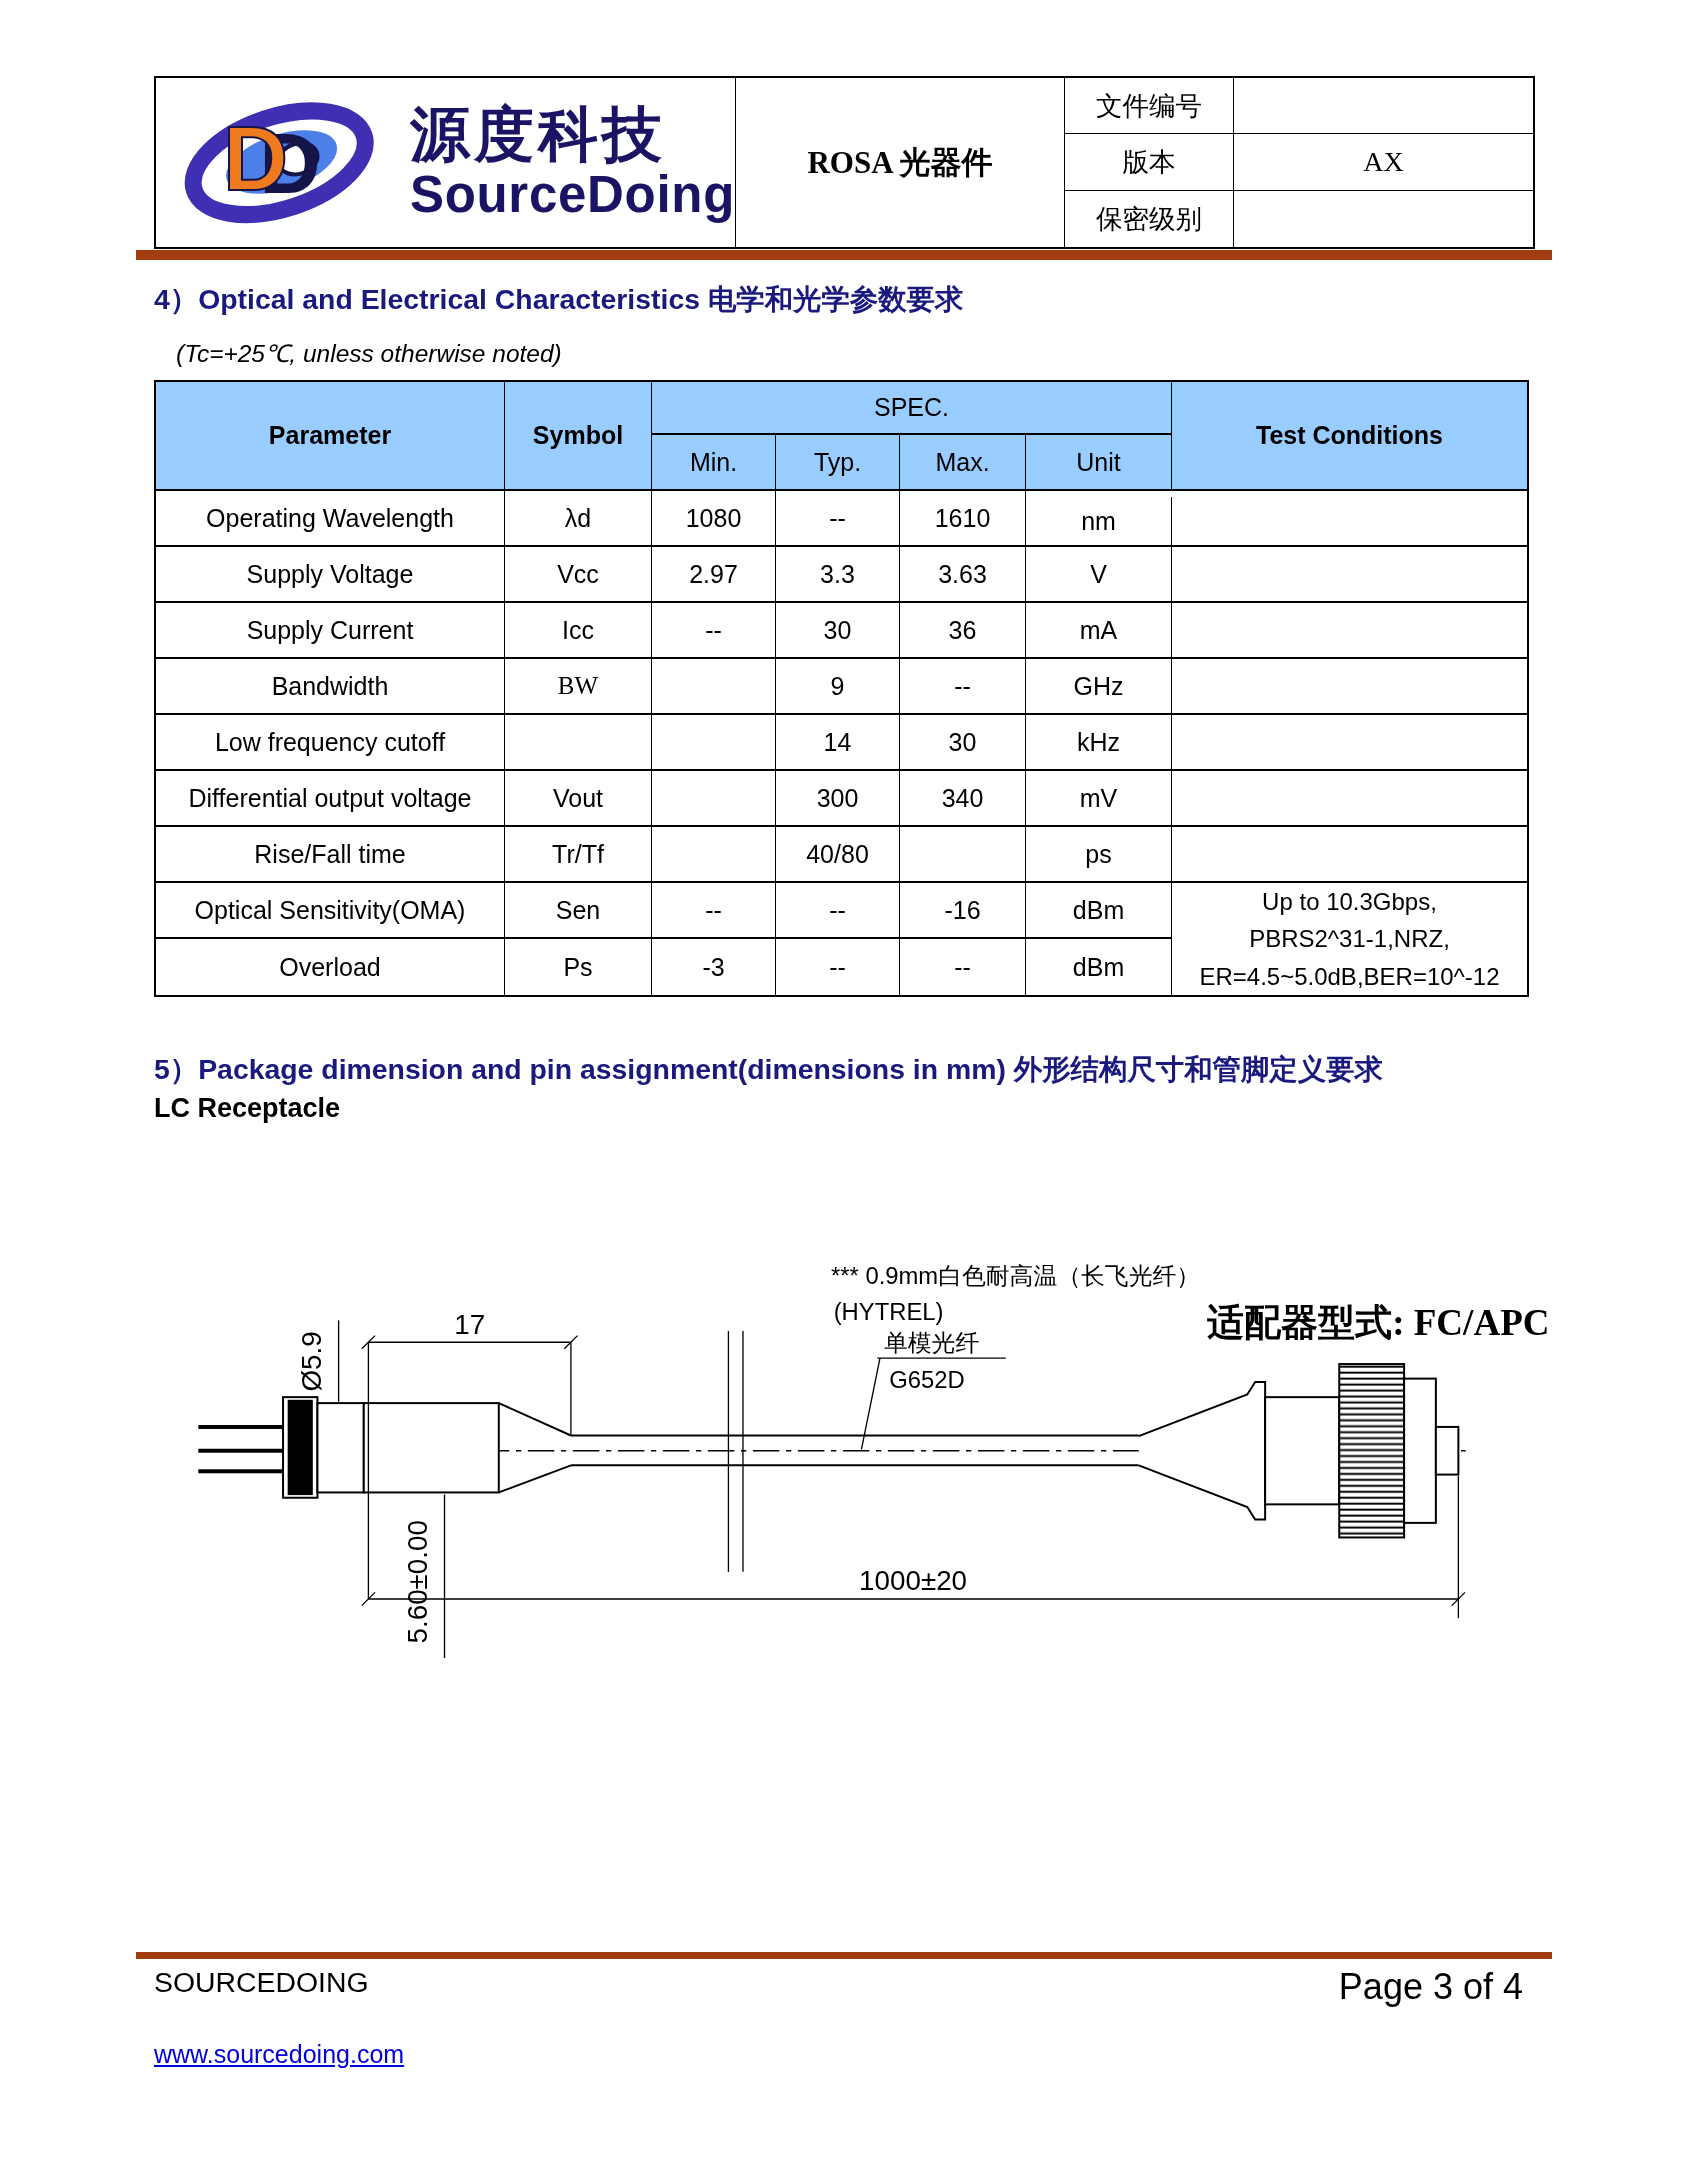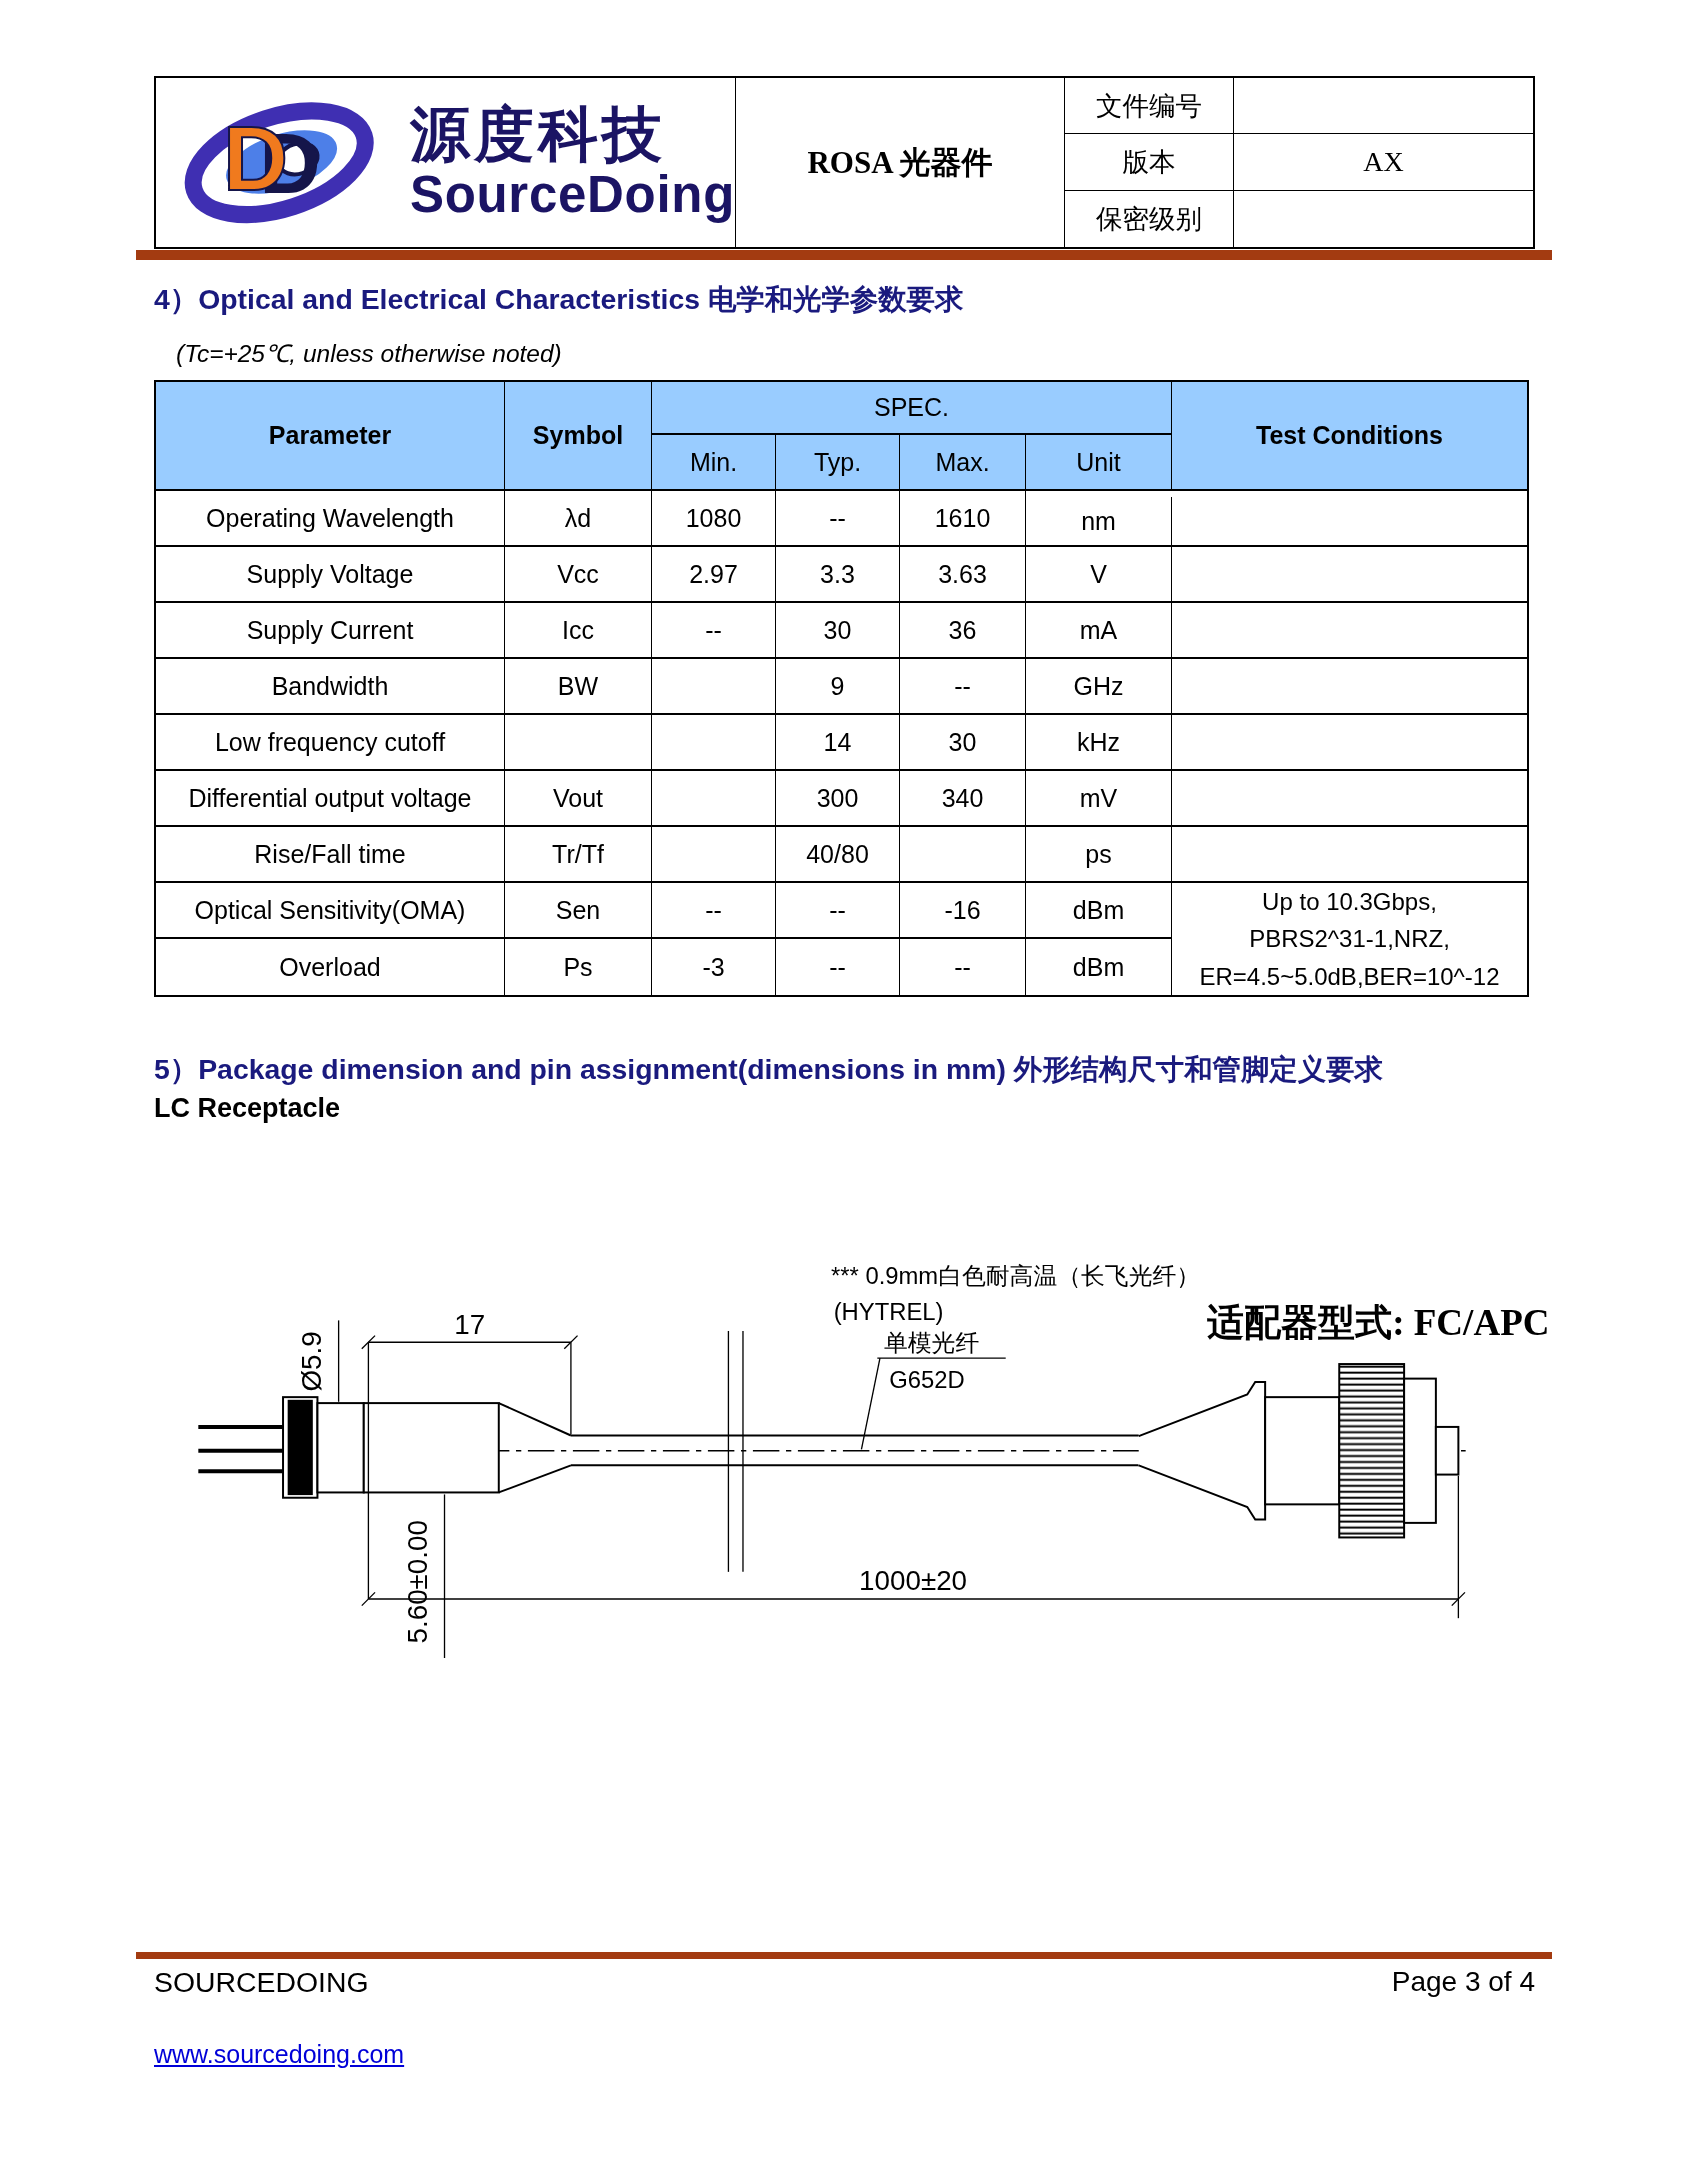--- a/index.html
+++ b/index.html
@@ -47,21 +47,21 @@
      font-size:25px;text-align:center;overflow:hidden;}
   .c.hdr{background:#99ccff;}
   .c.nr{border-right:none}.c.nb{border-bottom:none}
   .test-merged{flex-direction:column;line-height:1.55;font-size:24px;}
 
   
   .drawing{position:absolute;left:152px;top:1221px;}
 
   
   .footer-company{position:absolute;left:154px;top:1966px;font-size:28.4px;}
-  .footer-page{position:absolute;right:152px;top:1966px;font-size:28px;}
+  .footer-page{position:absolute;right:164px;top:1966px;font-size:36px;}
   .footer-email-row{position:absolute;left:154px;top:2003px;display:flex;align-items:baseline;gap:18.5px;}
   .footer-email-label{font-size:28.4px;}
   a.flink{color:#0000d8;text-decoration:underline;font-size:25px;}
   .footer-www{position:absolute;left:154px;top:2040px;}
 </style>
 </head>
 <body>
 
 <div class="page">
 
@@ -127,21 +127,21 @@
 
     <div class="c" style="grid-area:5/1/6/2;">Supply Current</div>
     <div class="c" style="grid-area:5/2/6/3;">Icc</div>
     <div class="c" style="grid-area:5/3/6/4;">--</div>
     <div class="c" style="grid-area:5/4/6/5;">30</div>
     <div class="c" style="grid-area:5/5/6/6;">36</div>
     <div class="c" style="grid-area:5/6/6/7;">mA</div>
     <div class="c nr" style="grid-area:5/7/6/8;"></div>
 
     <div class="c" style="grid-area:6/1/7/2;">Bandwidth</div>
-    <div class="c" style="grid-area:6/2/7/3;">BW</div>
+    <div class="c" style="grid-area:6/2/7/3;font-family:Liberation Serif, serif;">BW</div>
     <div class="c" style="grid-area:6/3/7/4;"></div>
     <div class="c" style="grid-area:6/4/7/5;">9</div>
     <div class="c" style="grid-area:6/5/7/6;">--</div>
     <div class="c" style="grid-area:6/6/7/7;">GHz</div>
     <div class="c nr" style="grid-area:6/7/7/8;"></div>
 
     <div class="c" style="grid-area:7/1/8/2;">Low frequency cutoff</div>
     <div class="c" style="grid-area:7/2/8/3;"></div>
     <div class="c" style="grid-area:7/3/8/4;"></div>
     <div class="c" style="grid-area:7/4/8/5;">14</div>

